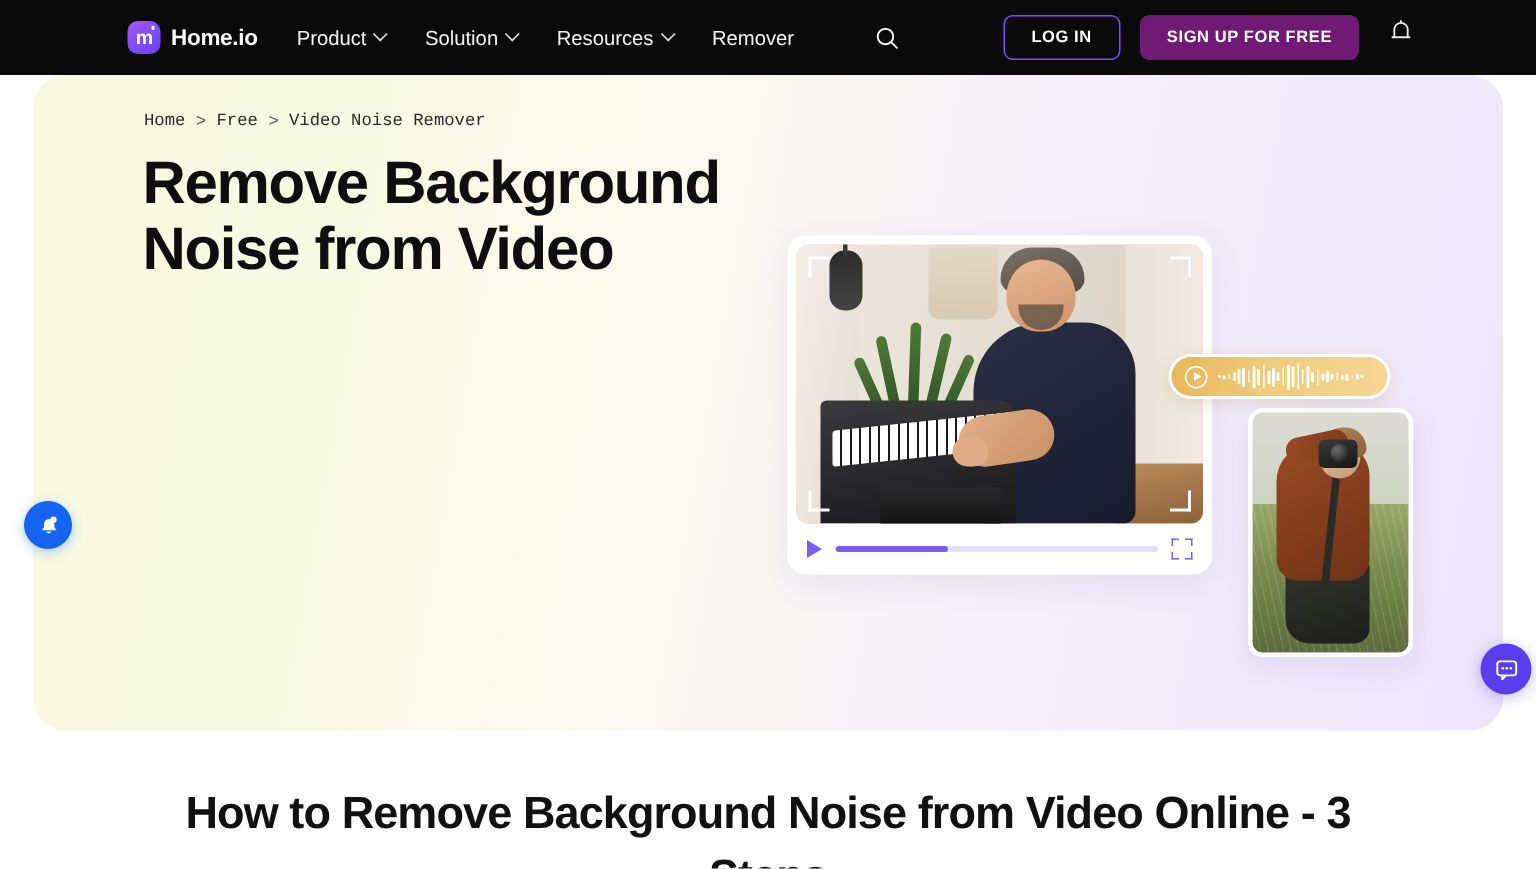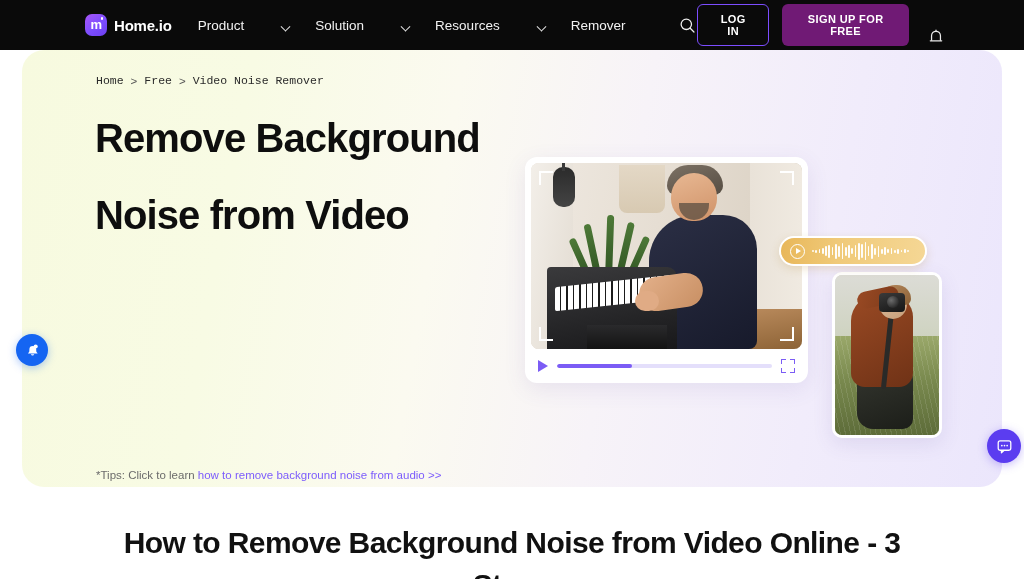--- a/index.html
+++ b/index.html
@@ -35,39 +35,39 @@
     width: 2.5px; height: 2.5px; border-radius: 50%; background: #ffffff;
   }
   .brand-name {
     color: #ffffff; font-size: 15px; font-weight: 700;
     margin-left: 7px; letter-spacing: -0.2px;
   }
 
   .nav { display: flex; align-items: center; margin-left: 26px; }
   .nav-item {
     color: #f2f2f2; font-size: 13.5px; font-weight: 400;
-    margin-right: 26px; display: flex; align-items: flex-end;
-    white-space: nowrap; cursor: pointer; gap: 32px;
+    margin-right: 26px; display: flex; align-items: center;
+    white-space: nowrap; cursor: pointer;
   }
   .nav-item:last-child { margin-right: 0; }
   .caret {
     display: inline-block; margin-left: 6px;
     width: 7px; height: 7px;
     border-right: 1.4px solid #e8e8e8;
     border-bottom: 1.4px solid #e8e8e8;
     transform: rotate(45deg) translate(-2px,-2px);
   }
   .search-btn {
     margin-left: 26px; width: 20px; height: 20px;
     display: flex; align-items: center; justify-content: center; cursor: pointer;
   }
 
   .header-right {
     margin-left: auto; margin-right: 80px;
-    display: flex; align-items: flex-end;
+    display: flex; align-items: flex-start;
   }
   .btn-login {
     border: 1px solid #7c4dff; border-radius: 6px;
     color: #ffffff; background: transparent;
     font-size: 11px; font-weight: 700; letter-spacing: 0.4px;
     padding: 8px 18px; cursor: pointer;
     font-family: "Liberation Sans", sans-serif;
   }
   .btn-signup {
     background: #701a75; border: none; border-radius: 6px;
@@ -96,21 +96,21 @@
     font-size: 11.5px; color: #2b2b2b;
     display: flex; align-items: center; gap: 7px;
   }
   .breadcrumb .crumb { cursor: pointer; font-family: Liberation Mono, monospace; }
   .breadcrumb .sep { color: #555; }
   .breadcrumb .crumb.current { cursor: default; }
 
   .hero-title {
     position: absolute; left: 73px; top: 50px;
     width: 440px;
-    font-size: 40px; line-height: 77px;
+    font-size: 40px; line-height: 44px;
     font-weight: 700; color: #0e0e0e;
     letter-spacing: -0.9px;
   }
   .hero-sub {
     position: absolute; left: 74px; top: 232px;
     width: 415px;
     font-size: 15px; line-height: 22px;
     color: #2e2e2e;
   }
 
@@ -359,23 +359,20 @@
     <span class="sep">&gt;</span>
     <span class="crumb">Free</span>
     <span class="sep">&gt;</span>
     <span class="crumb current">Video Noise Remover</span>
   </div>
 
   <h1 class="hero-title">Remove Background Noise from Video</h1>
 
 
 
-  <div class="tips">
-    <span>*Tips: Click to learn </span><a>how to remove background noise from audio &gt;&gt;</a>
-  </div>
 
   <div class="video-card">
     <div class="video-frame">
       <div class="vf-wall"></div>
       <div class="vf-curtain"></div>
       <div class="vf-door"></div>
       <div class="vf-floor"></div>
       <div class="vf-macrame"></div>
       <div class="vf-mic"></div>
       <div class="vf-plant">

